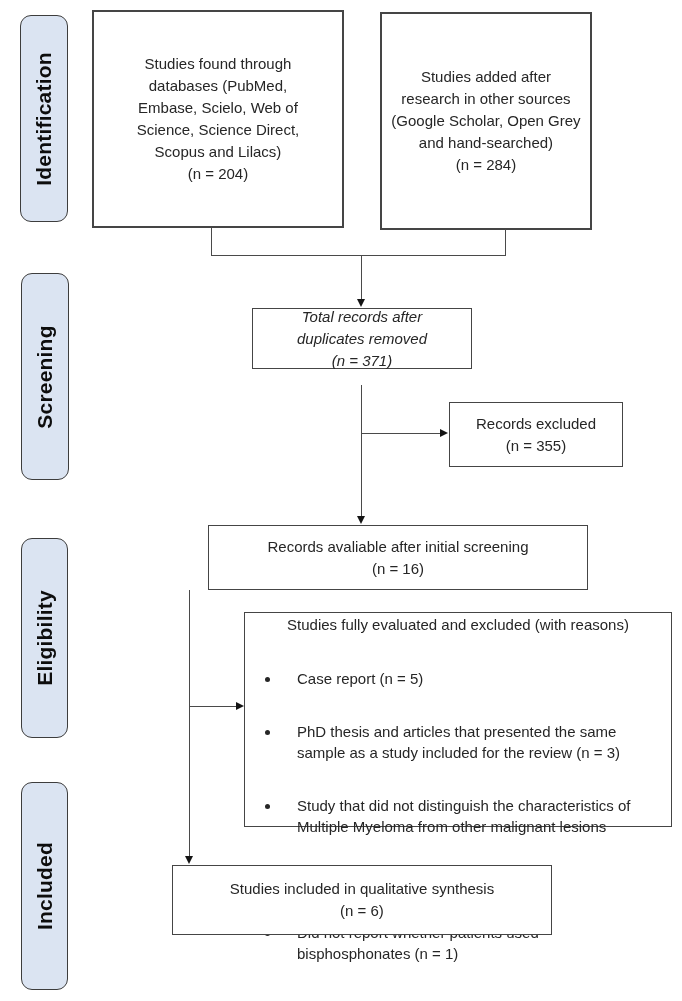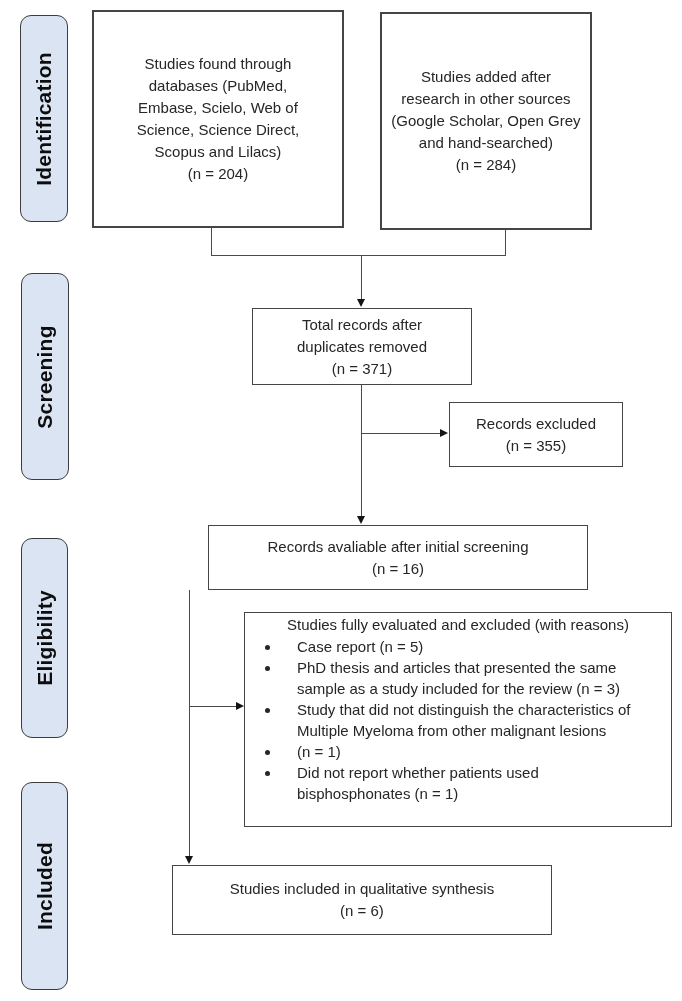--- a/index.html
+++ b/index.html
@@ -46,39 +46,40 @@
     flex-direction: column;
     align-items: center;
     justify-content: center;
     text-align: center;
     font-size: 15px;
     line-height: 22px;
   }
   .fbox .box-text { white-space: pre-line; }
   .box-databases      { left:92px;  top:10px;  width:252px; height:218px; border-width:2px; }
   .box-other-sources  { left:380px; top:12px;  width:212px; height:218px; border-width:2px; }
-  .box-duplicates     { left:252px; top:308px; width:220px; height:77px; }
+  .box-duplicates     { left:252px; top:308px; width:220px; height:61px;font-style:italic; }
   .box-excluded       { left:449px; top:402px; width:174px; height:65px;text-align:center; }
   .box-screening      { left:172px; top:525px; width:380px; height:65px;margin-left:36px; }
   .box-reasons        { left:244px; top:612px; width:428px; height:215px;
                         justify-content:flex-start; padding-top:1px; line-height:21px; }
   .box-included       { left:172px; top:865px; width:380px; height:70px; }
 
   .reasons-title { text-align:center; width:100%; }
   .reasons-count { text-align:center; width:100%; }
   .reasons-list {
     margin: 1px 0 0 0;
     padding: 0 6px 0 36px;
     text-align: left;
     align-self: stretch;
     list-style: disc;
   }
   .reasons-list li {
     padding-left: 16px;
     white-space: pre-line;
+    margin-top: 32px;
   }
 
   
   .line { position:absolute; background:#4a4a4a; }
   .arrow-down {
     position:absolute; width:0; height:0;
     border-left:4.5px solid transparent;
     border-right:4.5px solid transparent;
     border-top:8px solid #141414;
   }

